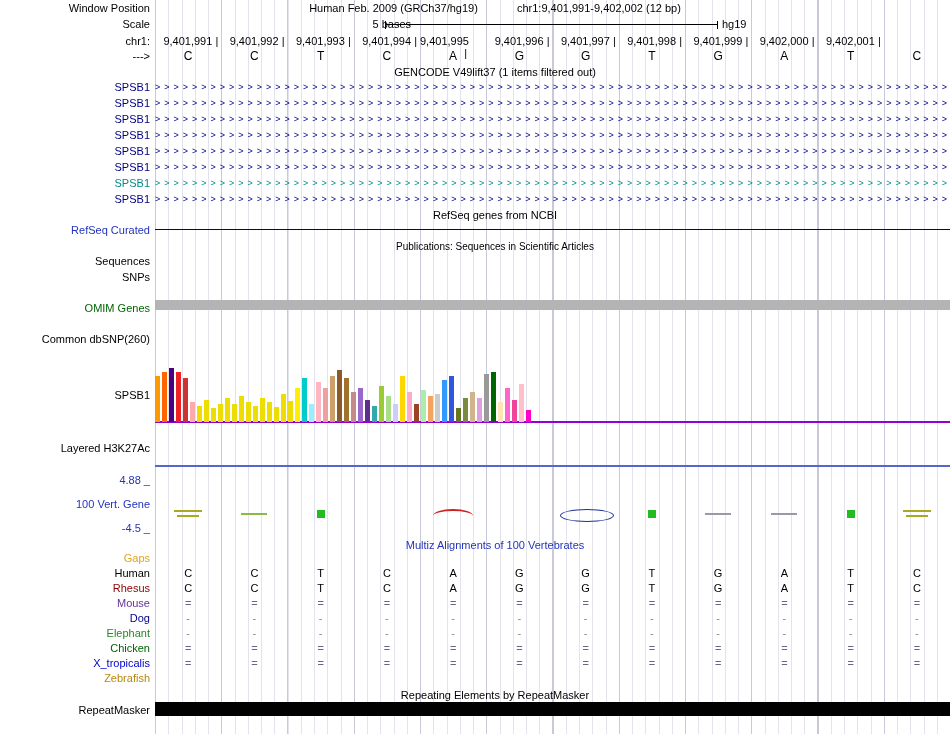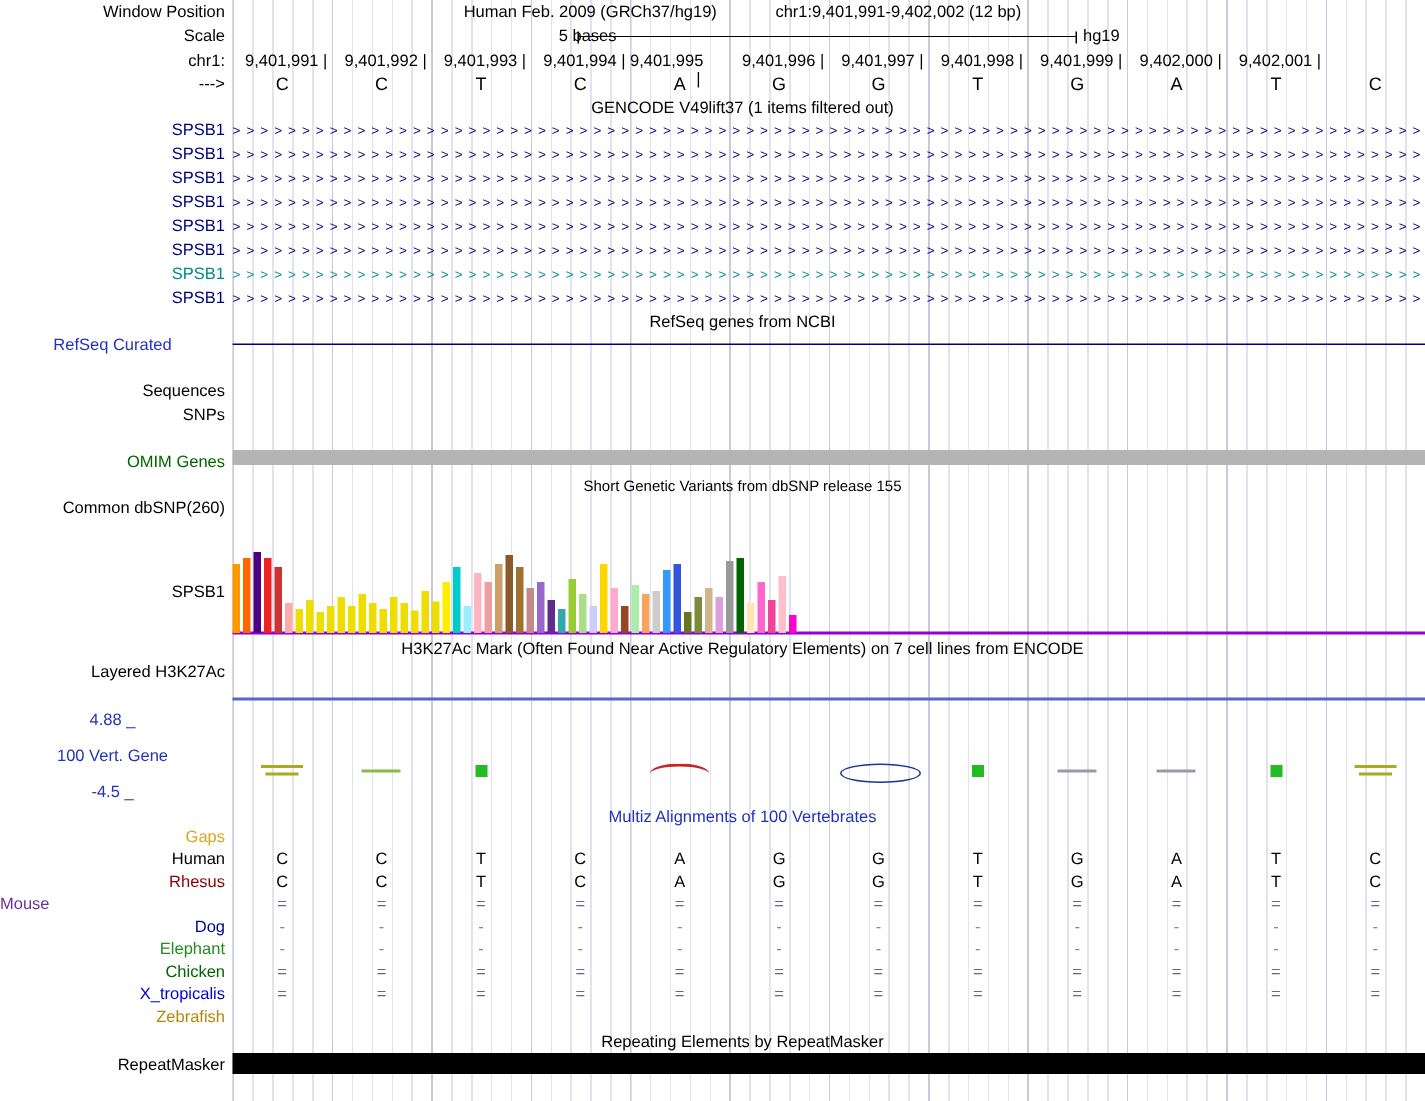--- a/index.html
+++ b/index.html
@@ -1,21 +1,21 @@
 <!DOCTYPE html>
 <html><head>
 <meta charset="utf-8">
 <style>
   html,body{margin:0;padding:0;background:#fff;}
   #browser{position:relative;width:950px;height:734px;background:#fff;
     font-family:"Liberation Sans",sans-serif;font-size:11px;color:#000;overflow:hidden;}
   .abs{position:absolute;}
   .lbl{position:absolute;left:0;width:150px;text-align:right;white-space:nowrap;}
   .hdr{position:absolute;left:155px;width:680px;text-align:center;white-space:nowrap;}
-  .blue{color:#2233bb;text-align:center;}
+  .blue{color:#2233bb;}
   .green{color:#006400;}
   .small{font-size:10px;}
 </style>
 </head>
 <body>
 
 <div id="browser">
 
   <div class="abs" style="left:155px;top:0;width:795px;height:734px;
               background-image:
@@ -36,33 +36,32 @@
 
   <div class="lbl" style="top:35px">chr1:</div>
   <div class="lbl" style="top:50px">---&gt;</div>
 
   <div class="hdr" style="top:66px">GENCODE V49lift37 (1 items filtered out)</div>
 
   <div class="hdr" style="top:209px">RefSeq genes from NCBI</div>
   <div class="lbl blue" style="top:224px">RefSeq Curated</div>
   <div class="abs" style="left:155px;top:229px;width:795px;height:1px;background:#000080;"></div>
 
+  <div class="hdr small" style="top:241px">Publications: Sequences in Scientific Articles</div>
   <div class="lbl" style="top:255px">Sequences</div>
   <div class="lbl" style="top:271px">SNPs</div>
 
   <div class="lbl green" style="top:302px">OMIM Genes</div>
   <div class="abs" style="left:155px;top:300px;width:795px;height:10px;background:#b4b4b4;"></div>
 
-  <div class="hdr small" style="top:319px">Short Genetic Variants from dbSNP release 155</div>
   <div class="lbl" style="top:333px">Common dbSNP(260)</div>
 
   <div class="lbl" style="top:389px">SPSB1</div>
   <div class="abs" style="left:155px;top:421px;width:795px;height:2px;background:#9400D3;"></div>
 
-  <div class="hdr" style="top:427px">H3K27Ac Mark (Often Found Near Active Regulatory Elements) on 7 cell lines from ENCODE</div>
   <div class="lbl" style="top:442px">Layered H3K27Ac</div>
   <div class="abs" style="left:155px;top:465px;width:795px;height:2px;background:#5566cc;"></div>
 
   <div class="lbl blue" style="top:474px">4.88 _</div>
   <div class="lbl blue" style="top:498px">100 Vert. Gene</div>
   <div class="lbl blue" style="top:522px">-4.5 _</div>
 
   <div class="hdr blue" style="top:539px">Multiz Alignments of 100 Vertebrates</div>
 
   <div class="hdr" style="top:689px">Repeating Elements by RepeatMasker</div>
@@ -198,21 +197,21 @@
     <div style="position: absolute; left: 287.5px; top: 582px; width: 66.25px; text-align: center; color: rgb(0, 0, 0);">T</div>
     <div style="position: absolute; left: 353.75px; top: 582px; width: 66.25px; text-align: center; color: rgb(0, 0, 0);">C</div>
     <div style="position: absolute; left: 420px; top: 582px; width: 66.25px; text-align: center; color: rgb(0, 0, 0);">A</div>
     <div style="position: absolute; left: 486.25px; top: 582px; width: 66.25px; text-align: center; color: rgb(0, 0, 0);">G</div>
     <div style="position: absolute; left: 552.5px; top: 582px; width: 66.25px; text-align: center; color: rgb(0, 0, 0);">G</div>
     <div style="position: absolute; left: 618.75px; top: 582px; width: 66.25px; text-align: center; color: rgb(0, 0, 0);">T</div>
     <div style="position: absolute; left: 685px; top: 582px; width: 66.25px; text-align: center; color: rgb(0, 0, 0);">G</div>
     <div style="position: absolute; left: 751.25px; top: 582px; width: 66.25px; text-align: center; color: rgb(0, 0, 0);">A</div>
     <div style="position: absolute; left: 817.5px; top: 582px; width: 66.25px; text-align: center; color: rgb(0, 0, 0);">T</div>
     <div style="position: absolute; left: 883.75px; top: 582px; width: 66.25px; text-align: center; color: rgb(0, 0, 0);">C</div>
-    <div style="position: absolute; left: 0px; top: 597px; width: 150px; color: rgb(102, 51, 153);">Mouse</div>
+    <div style="position: absolute; left: 0px; top: 597px; width: 150px; text-align: right; color: rgb(102, 51, 153);">Mouse</div>
     <div style="position: absolute; left: 155px; top: 597px; width: 66.25px; text-align: center; color: rgb(102, 102, 136);">=</div>
     <div style="position: absolute; left: 221.25px; top: 597px; width: 66.25px; text-align: center; color: rgb(102, 102, 136);">=</div>
     <div style="position: absolute; left: 287.5px; top: 597px; width: 66.25px; text-align: center; color: rgb(102, 102, 136);">=</div>
     <div style="position: absolute; left: 353.75px; top: 597px; width: 66.25px; text-align: center; color: rgb(102, 102, 136);">=</div>
     <div style="position: absolute; left: 420px; top: 597px; width: 66.25px; text-align: center; color: rgb(102, 102, 136);">=</div>
     <div style="position: absolute; left: 486.25px; top: 597px; width: 66.25px; text-align: center; color: rgb(102, 102, 136);">=</div>
     <div style="position: absolute; left: 552.5px; top: 597px; width: 66.25px; text-align: center; color: rgb(102, 102, 136);">=</div>
     <div style="position: absolute; left: 618.75px; top: 597px; width: 66.25px; text-align: center; color: rgb(102, 102, 136);">=</div>
     <div style="position: absolute; left: 685px; top: 597px; width: 66.25px; text-align: center; color: rgb(102, 102, 136);">=</div>
     <div style="position: absolute; left: 751.25px; top: 597px; width: 66.25px; text-align: center; color: rgb(102, 102, 136);">=</div>

